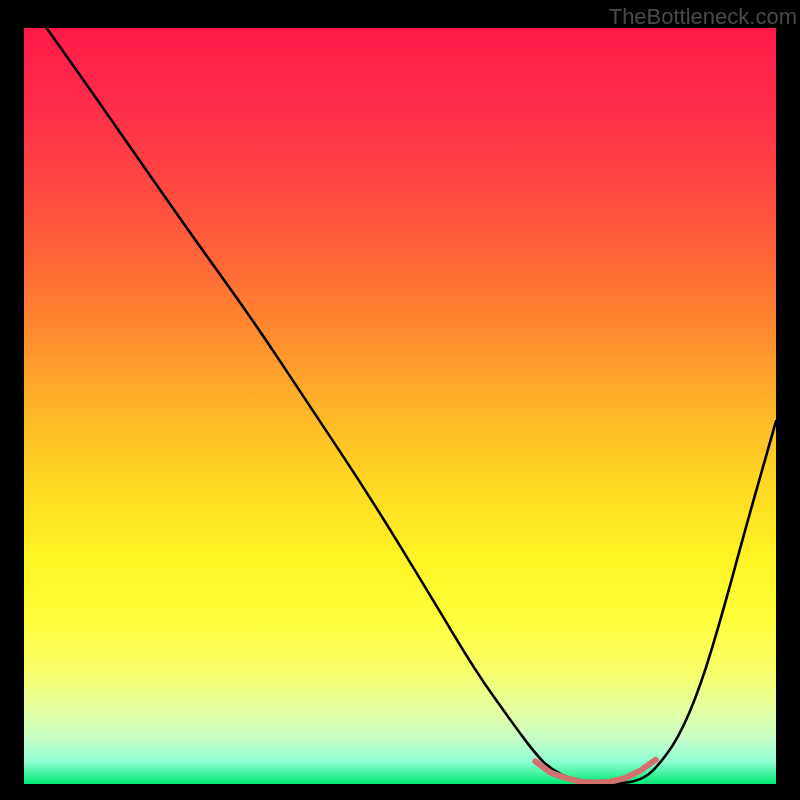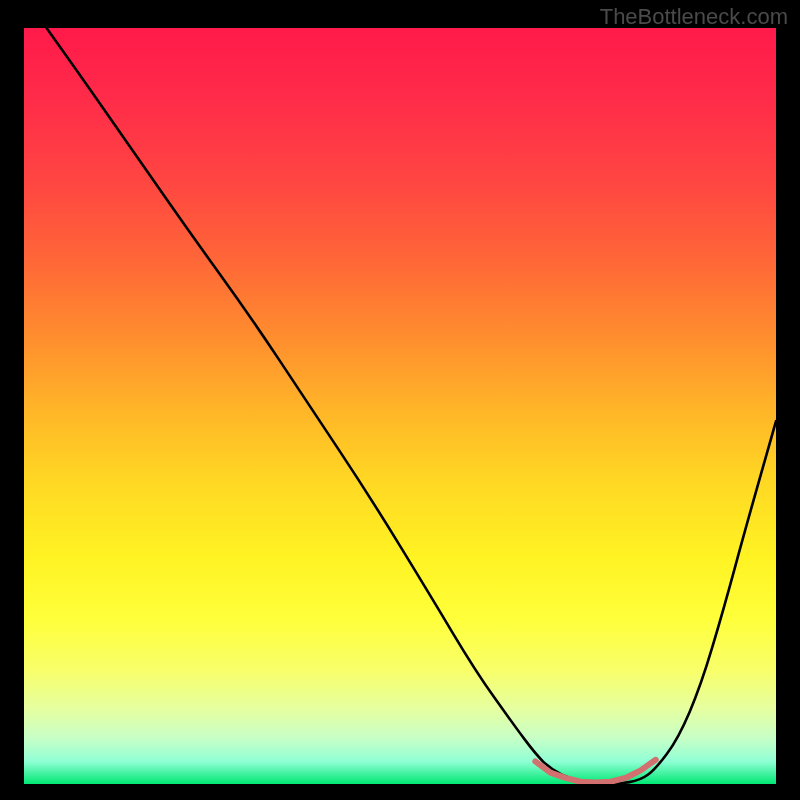--- a/index.html
+++ b/index.html
@@ -1,21 +1,21 @@
 <!DOCTYPE html>
 <html><head>
 <meta charset="utf-8">
 <style>
   * { margin: 0; padding: 0; box-sizing: border-box; }
   body { width: 800px; height: 800px; background: #000; position: relative; font-family: Arial, sans-serif; }
   .container { width: 800px; height: 800px; position: relative; }
   .watermark {
     position: absolute;
     top: 4px;
-    right: 12px;
+    right: 3px;
     color: #4a4a4a;
     font-size: 22px;
     font-weight: 500;
     z-index: 10;
   }
   .plot-area {
     position: absolute;
     left: 24px;
     top: 28px;
     width: 752px;

